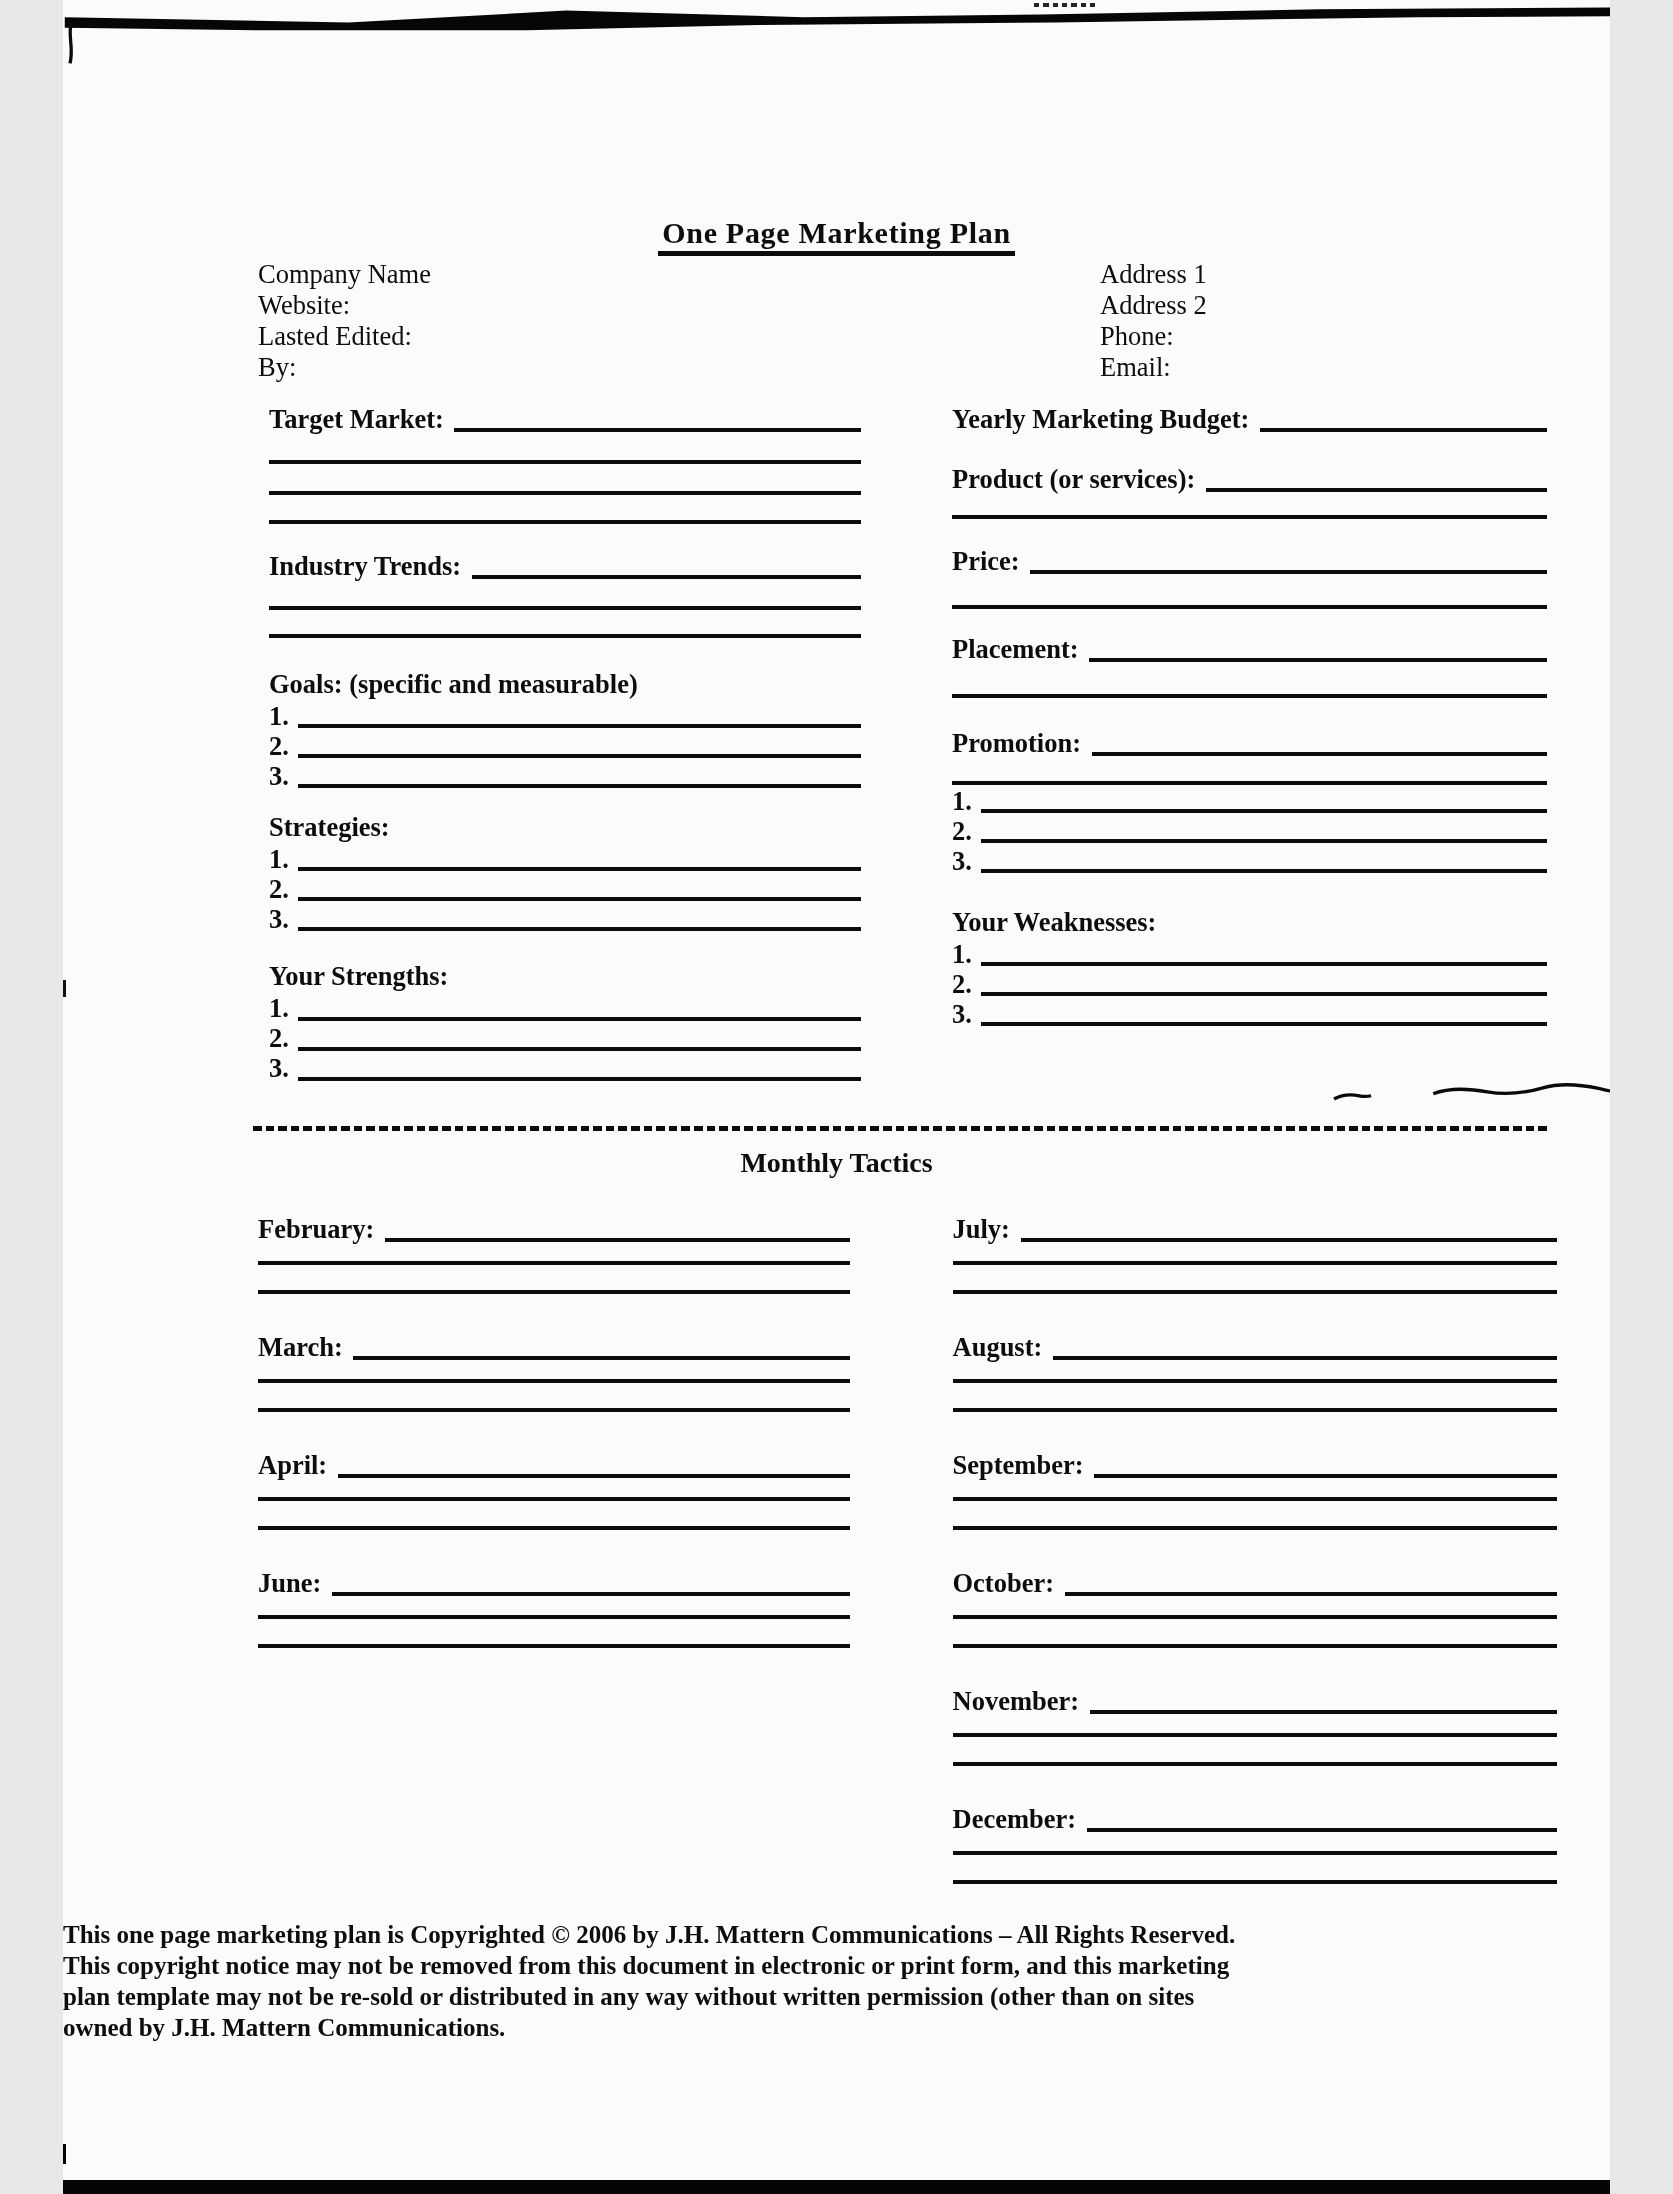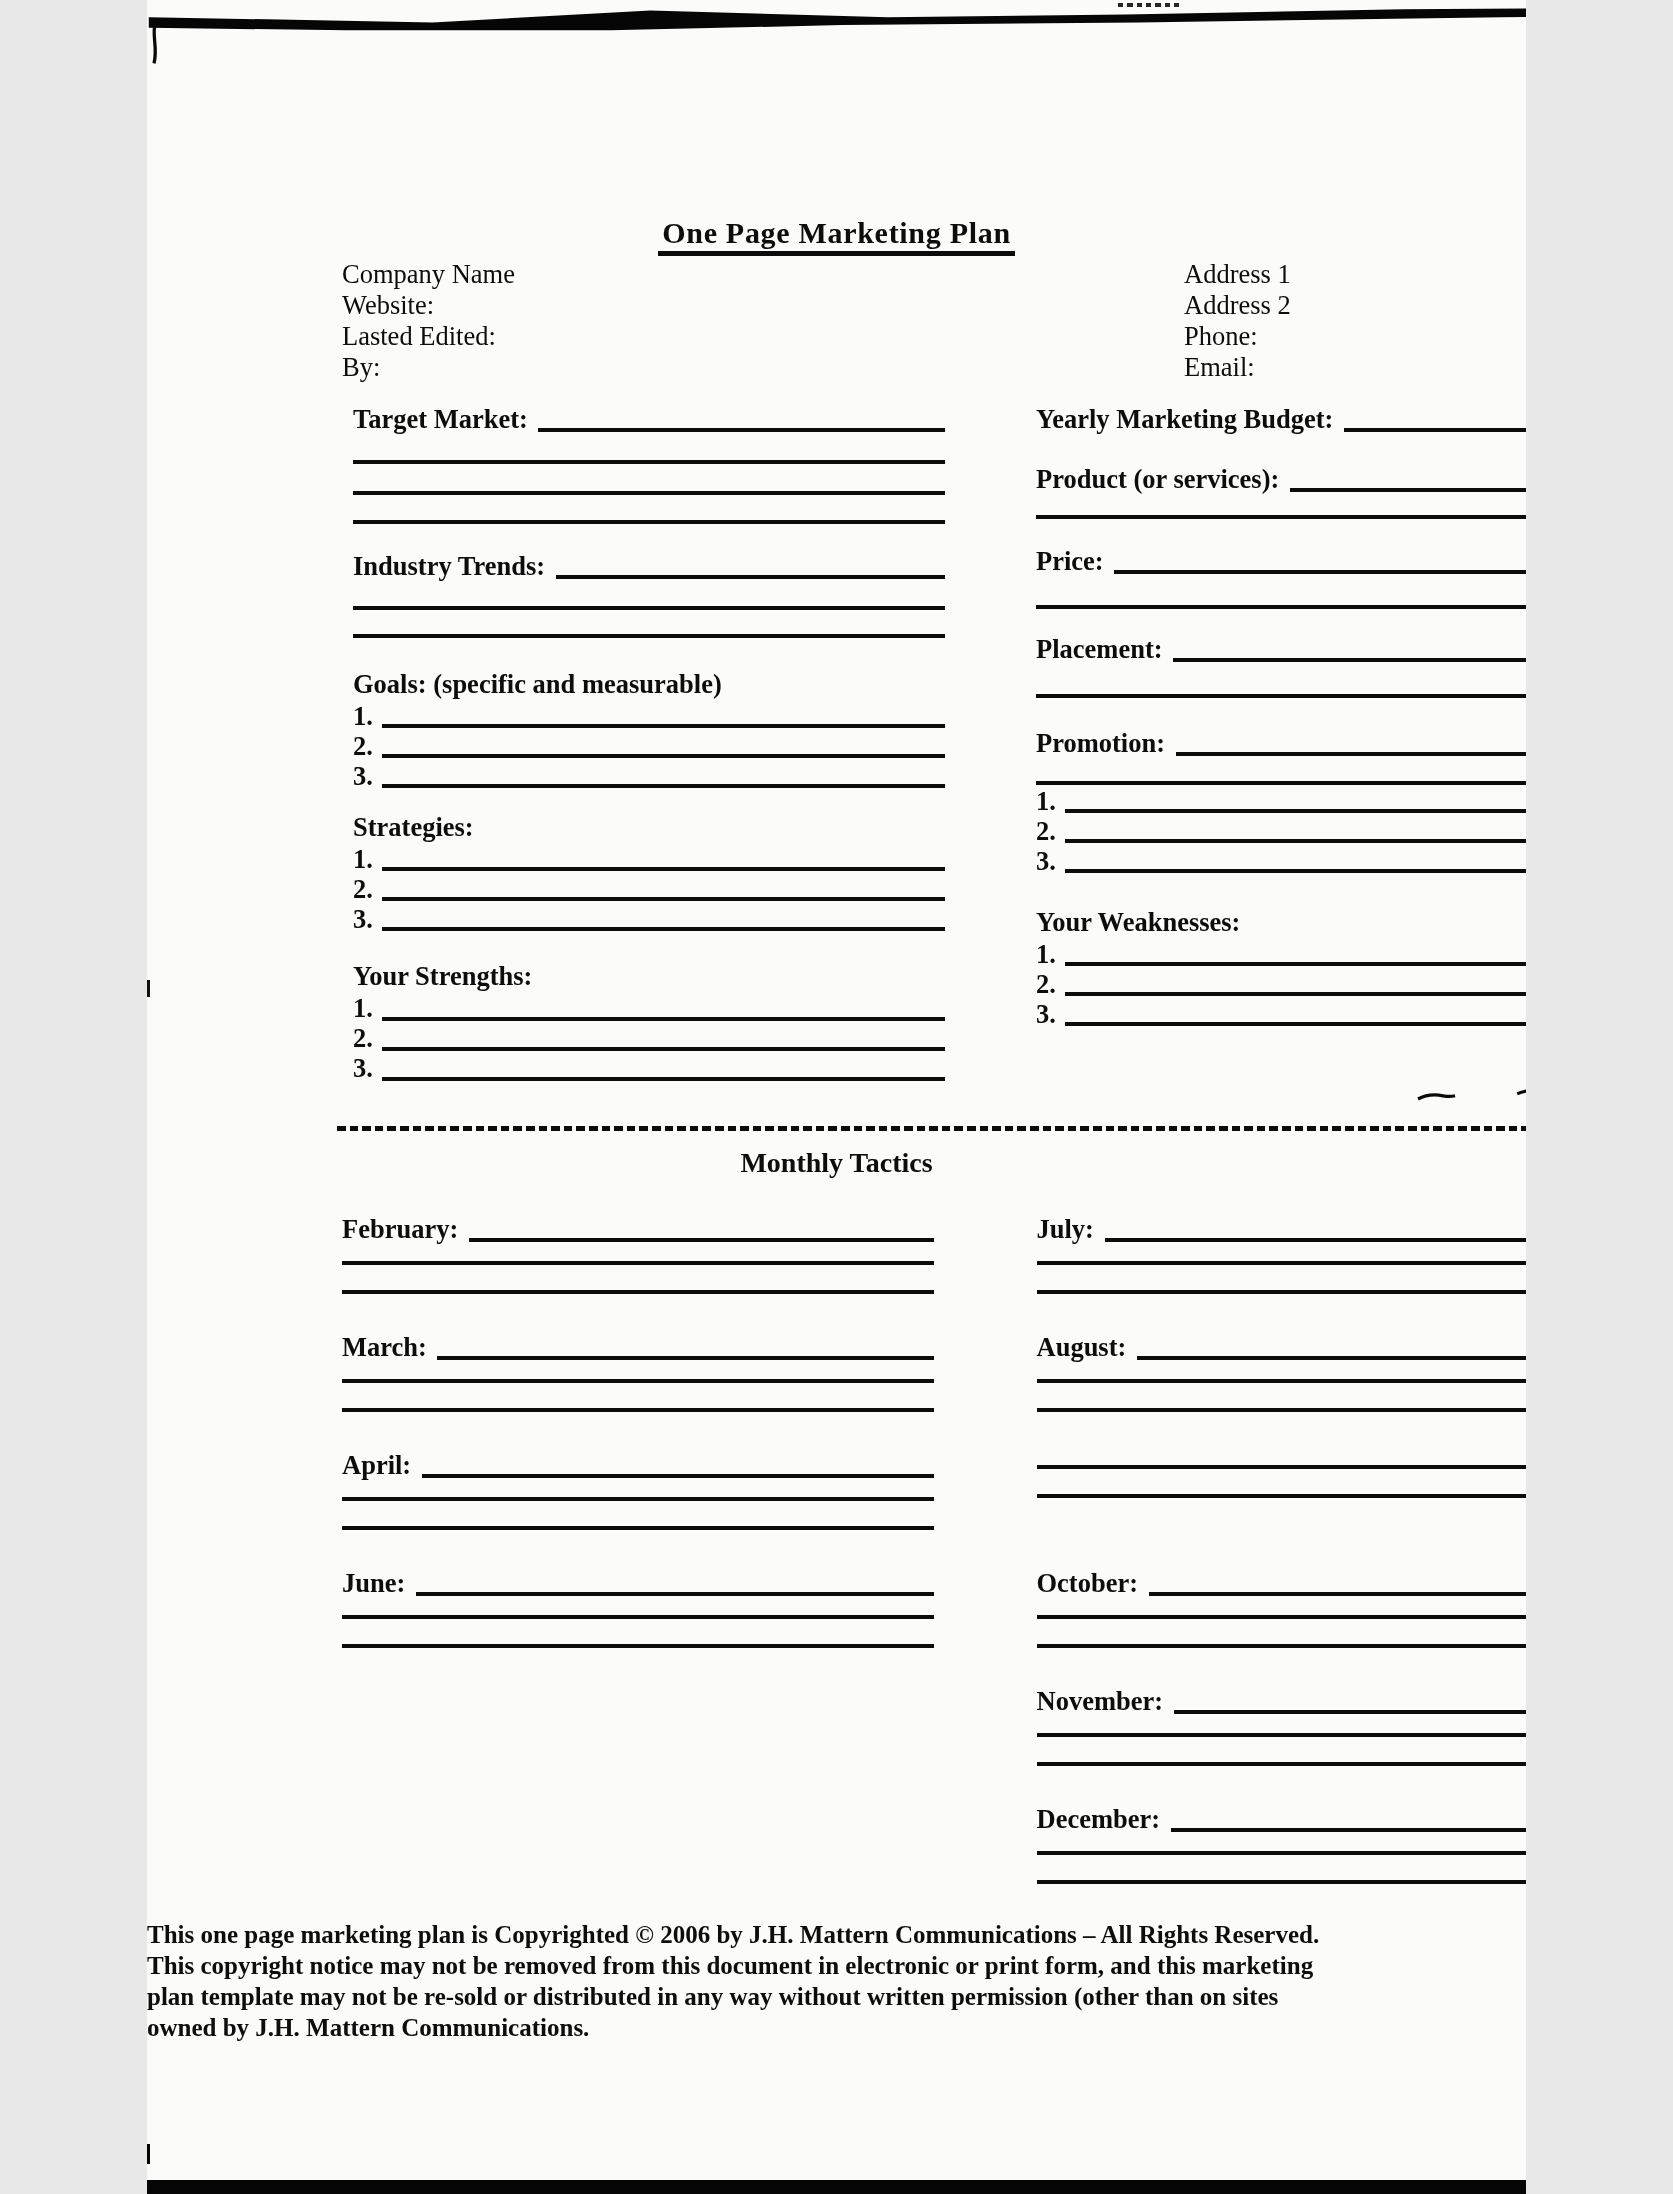--- a/index.html
+++ b/index.html
@@ -1,18 +1,18 @@
 <!DOCTYPE html>
 <html style="font-size:10.6px"><head>
 <meta charset="utf-8">
 <style>
   html,body{margin:0;padding:0;background:#e8e8e8;}
   .page{
     position:relative;
-    width:1379px;height:2194px;
+    width:1547px;height:2194px;
     margin:0 auto;
     background:#fbfbfa;
     font-family:"Liberation Serif","DejaVu Serif",serif;
     color:#0d0d0d;
     overflow:hidden;
   }
   .abs{position:absolute;}
 
   
   .title-wrap{position:absolute;top:216px;left:0;width:100%;text-align:center;}
@@ -278,20 +278,24 @@
       </div>
       <div class="month">
         <div class="label-row">
             <span class="lbl">August:</span>
             <div class="w-line"></div>
           </div>
         <div class="m1"></div>
         <div class="m2"></div>
       </div>
       <div class="month">
+        <div class="label-row">
+            <span class="lbl">September:</span>
+            <div class="w-line"></div>
+          </div>
         <div class="m1"></div>
         <div class="m2"></div>
       </div>
       <div class="month">
         <div class="label-row">
             <span class="lbl">October:</span>
             <div class="w-line"></div>
           </div>
         <div class="m1"></div>
         <div class="m2"></div>

